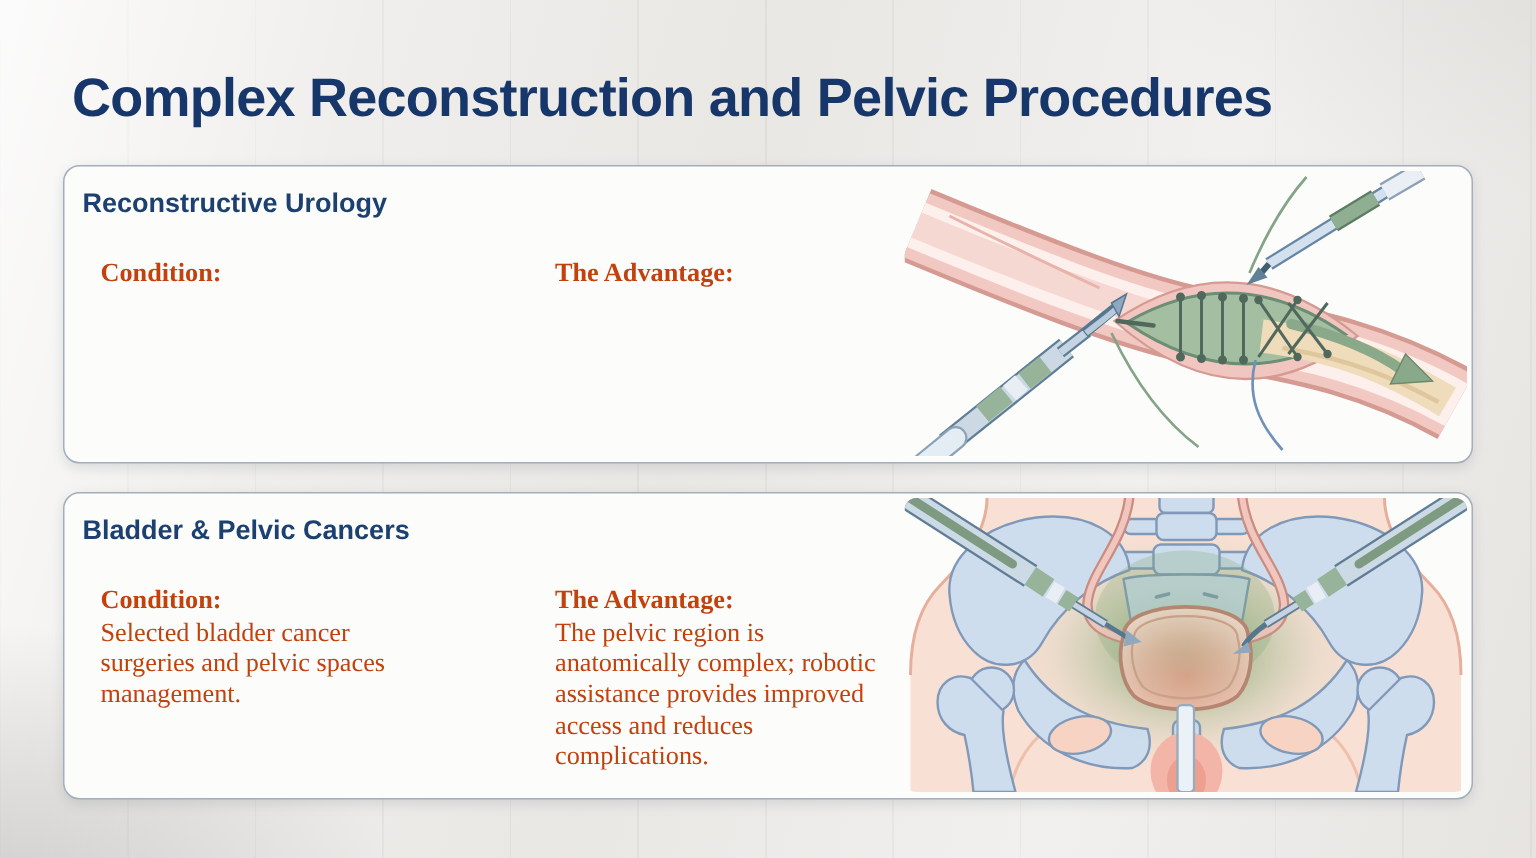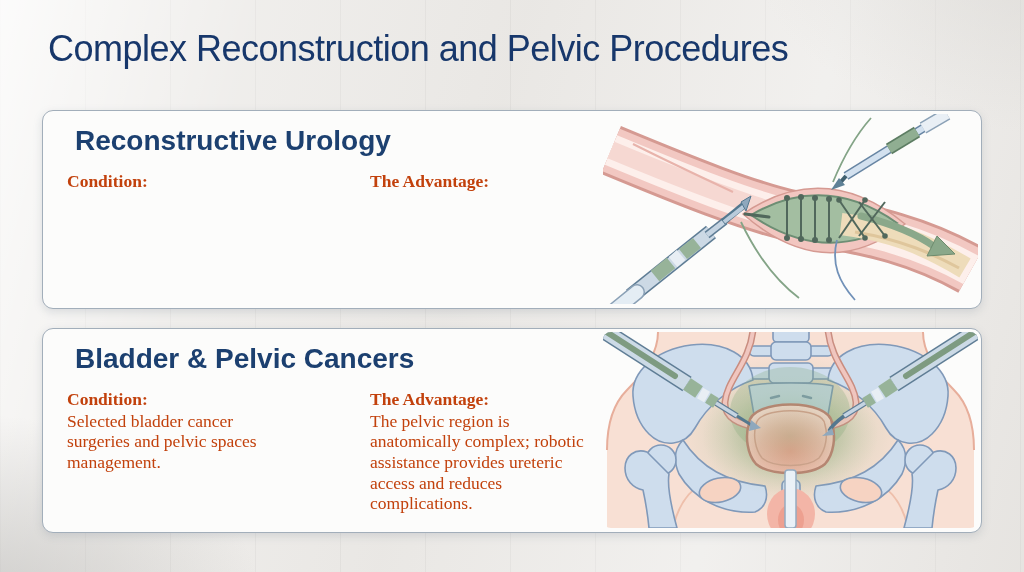--- a/index.html
+++ b/index.html
@@ -7,33 +7,33 @@
   .page{
     position:relative;width:1024px;height:572px;
     background-color:#eae8e5;
     background-image:
       radial-gradient(420px 280px at -30px 610px, rgba(140,138,134,0.38), transparent 70%),
       radial-gradient(520px 300px at 104% -8%, rgba(214,212,208,0.55), transparent 60%),
       linear-gradient(105deg, rgba(255,255,255,0.85) 0%, rgba(255,255,255,0.25) 22%, rgba(229,226,222,0.12) 45%, rgba(255,255,255,0.35) 72%, rgba(221,218,214,0.30) 100%),
       repeating-linear-gradient(90deg, rgba(0,0,0,0.045) 0px, rgba(0,0,0,0.045) 1px, transparent 1px, transparent 85px);
   }
   .page-title{
-    position:absolute;left:48px;top:28px;margin:0;
-    font-size:36px;font-weight:400;letter-spacing:-0.5px;color:#17376b;
+    position:absolute;left:48px;top:44px;margin:0;
+    font-size:36px;font-weight:700;letter-spacing:-0.5px;color:#17376b;
   }
   .card{
     position:absolute;left:42px;width:938px;
     background:#fcfcfb;border:1.5px solid #a2aeba;border-radius:11px;
     box-shadow:0 3px 8px rgba(120,130,145,0.22);
   }
   #card1{top:110px;height:197px;}
   #card2{top:328px;height:203px;}
   .card h2{
-    position:absolute;left:32px;top:14px;margin:0;
-    font-size:28px;font-weight:700;color:#1c4070;
+    position:absolute;left:12px;top:14px;margin:0;
+    font-size:18px;font-weight:700;color:#1c4070;
   }
   .col{position:absolute;top:60px;font-family:"Liberation Serif",serif;font-size:17.5px;line-height:1.18;color:#c2410c;}
   .col1{left:24px;width:264px;}
   .col2{left:287px;width:252px;margin-left:40px;}
   .label{font-weight:700;}
   .body-text{white-space:pre-line;margin-top:1px;}
   .illus{
     position:absolute;top:3px;right:3px;width:375px;overflow:hidden;border-radius:8px;
   }
   #illus1{height:190px;}
@@ -139,21 +139,21 @@
       <div class="label">Condition:</div>
       <div class="body-text">Selected bladder cancer
 surgeries and pelvic spaces
 management.</div>
     </div>
 
     <div class="col col2">
       <div class="label">The Advantage:</div>
       <div class="body-text">The pelvic region is
 anatomically complex; robotic
-assistance provides ureteric
+assistance provides improved
 access and reduces
 complications.</div>
     </div>
 
     <div class="illus" id="illus2">
       <svg viewBox="0 0 375 196" xmlns="http://www.w3.org/2000/svg">
         <defs>
           <radialGradient id="glowG" cx="50%" cy="50%" r="50%">
             <stop offset="0%" stop-color="rgba(106,156,96,0.55)"></stop>
             <stop offset="45%" stop-color="rgba(124,166,112,0.32)"></stop>

